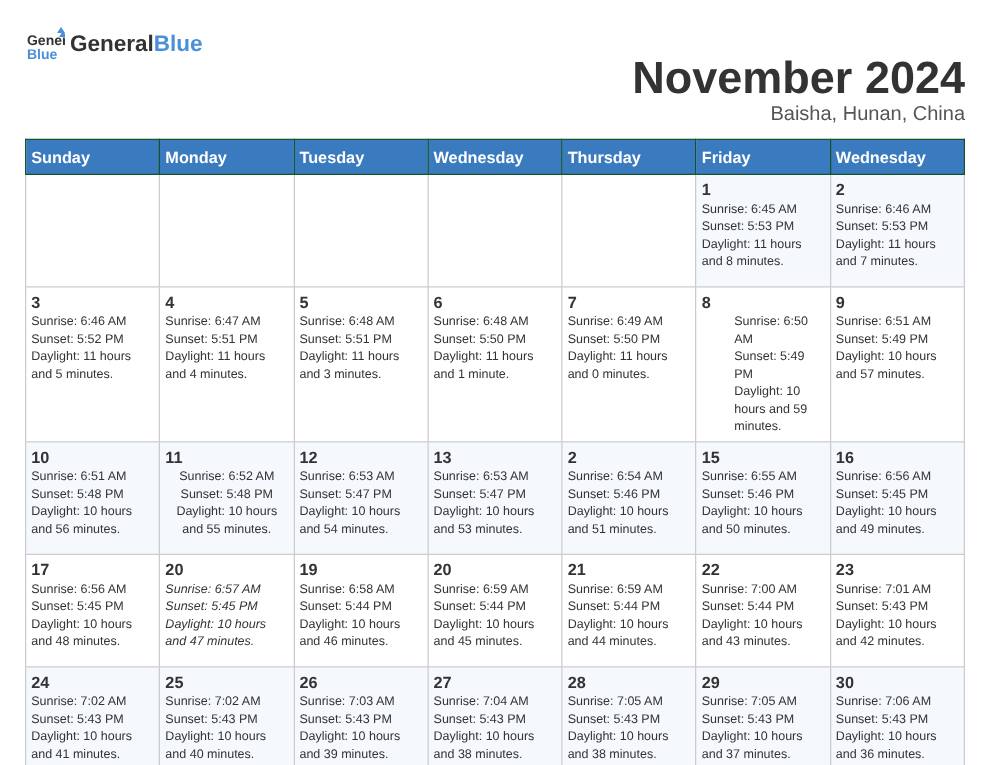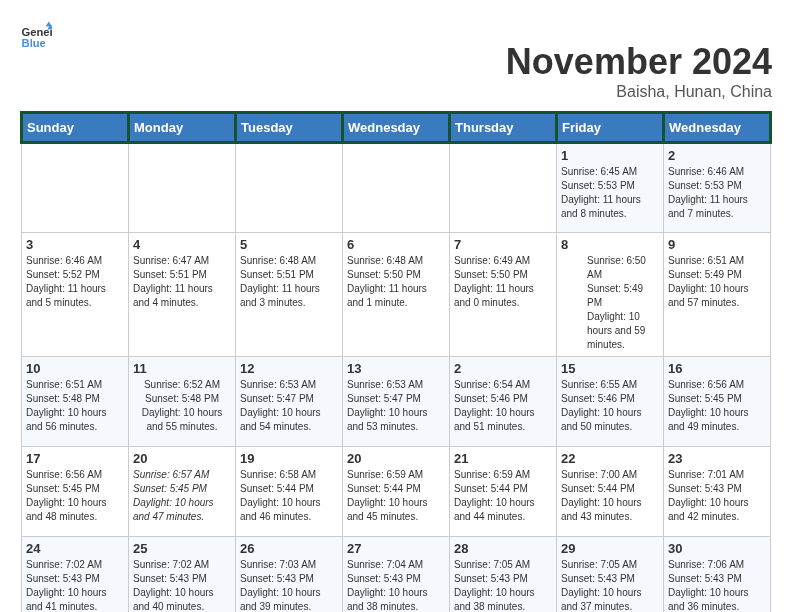--- a/index.html
+++ b/index.html
@@ -51,21 +51,21 @@
       width: 100%;
       border-collapse: collapse;
       table-layout: fixed;
     }
     thead th {
       background-color: #3a7bbf;
       color: #fff;
       font-size: 13px;
       padding: 6px 4px;
       text-align: left;
-      border: 3px solid #14532d;
+      border: 1px solid #14532d;
     }
     tbody td {
       border: 1px solid #ccc;
       vertical-align: top;
       padding: 4px;
       font-size: 10.5px;
       color: #333;
       height: 90px;
       background: #fff;
     }
@@ -91,20 +91,23 @@
 <body>
 
 <div class="header">
   <div class="logo">
     <svg class="logo-icon" viewBox="0 0 40 40">
       <text x="2" y="20" font-size="14" font-weight="bold" fill="#333">General</text>
       <text x="2" y="34" font-size="14" font-weight="bold" fill="#4a90d9">Blue</text>
       <polygon points="32,8 40,8 36,2" fill="#4a90d9"></polygon>
       <polygon points="34,12 42,12 38,6" fill="#4a90d9"></polygon>
     </svg>
+    <div>
+      <div class="logo-text">General<span>Blue</span></div>
+    </div>
   </div>
   <div class="title-block">
     <div class="month-title">November 2024</div>
     <div class="subtitle">Baisha, Hunan, China</div>
   </div>
 </div>
 
 <table>
   <thead>
     <tr>

